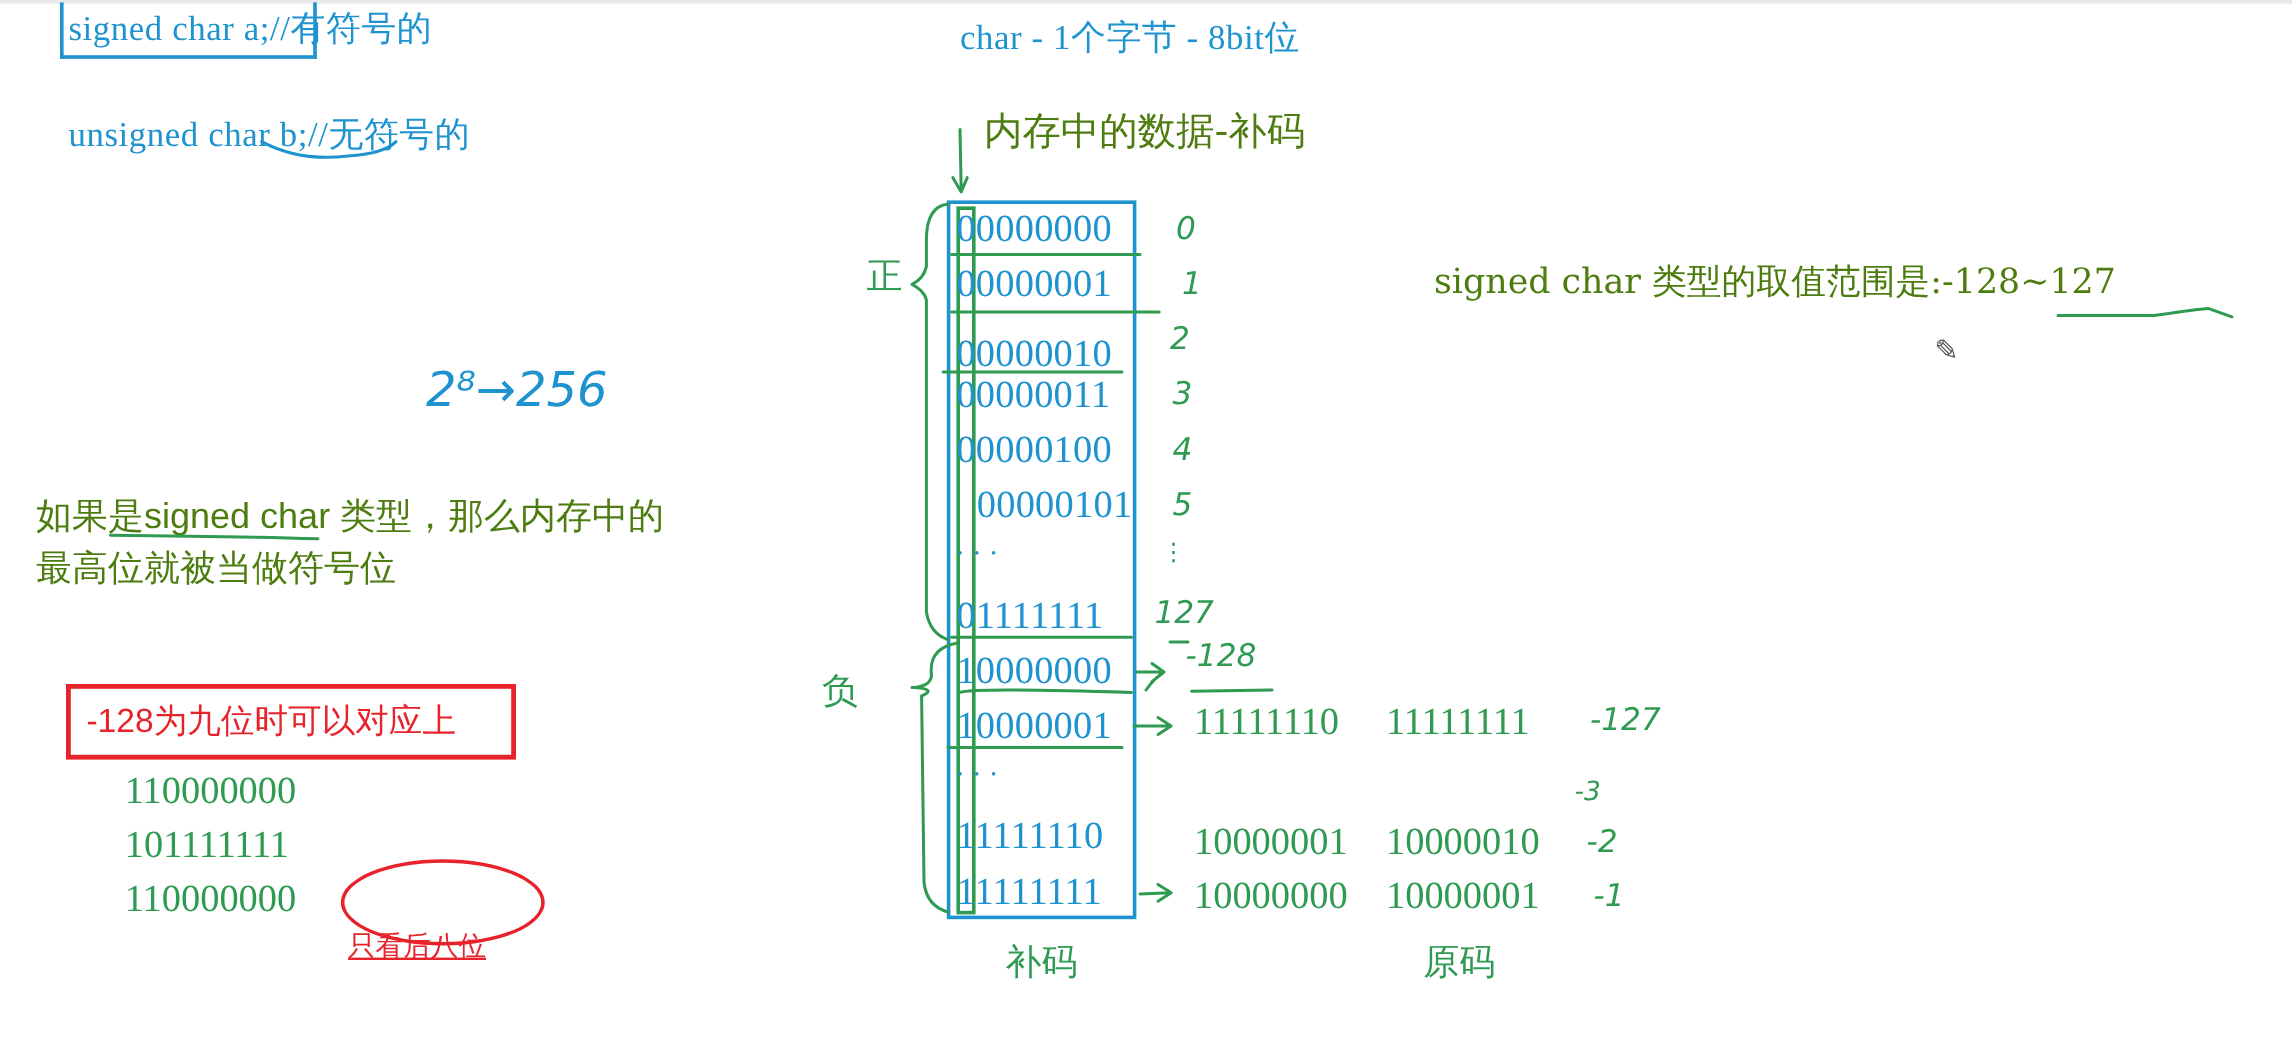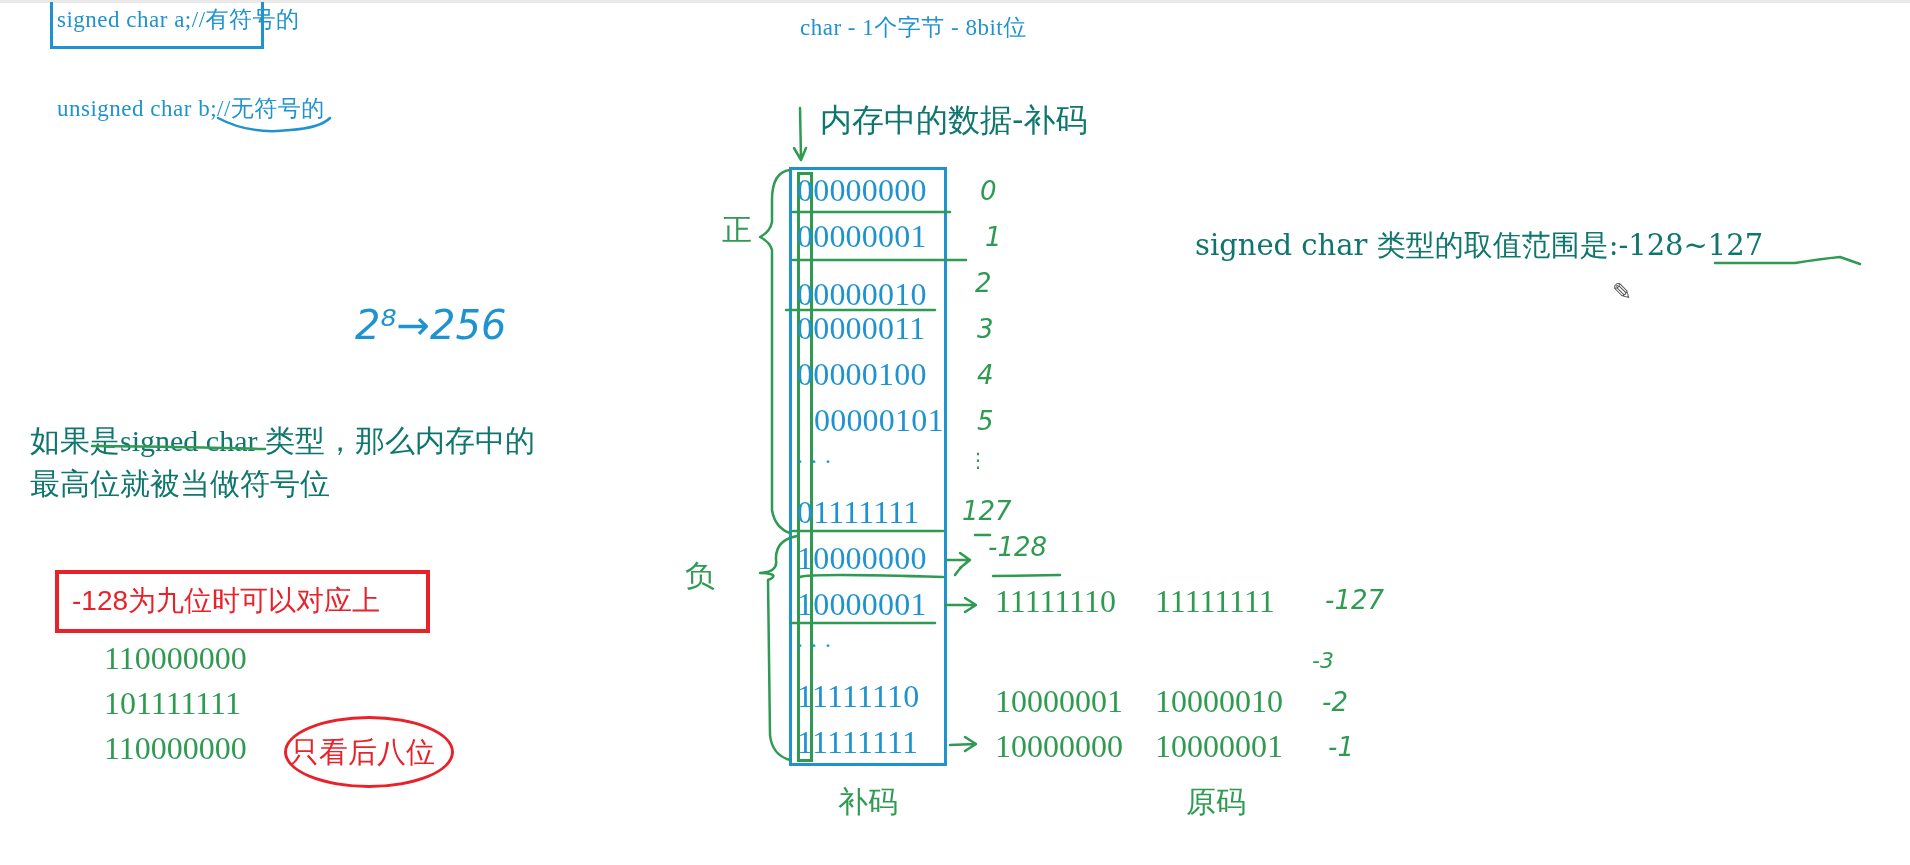--- a/index.html
+++ b/index.html
@@ -1,26 +1,26 @@
 <!DOCTYPE html>
 <html><head>
 <meta charset="utf-8">
 <style>
   html, body { margin:0; padding:0; background:#ffffff; }
   body { width:1910px; height:865px; position:relative; overflow:hidden;
          font-family: "DejaVu Serif", "Liberation Serif", serif; }
   .topbar { position:absolute; left:0; top:0; width:1910px; height:3px; background:#e9e9e9; }
   .abs { position:absolute; white-space:nowrap; }
   .blue { color:#1f93cf; }
-  .green { color:#0f766e;margin-top:11px; }
+  .green { color:#4d7c0f; }
   .red { color:#e8222a; }
   .serif { font-family: "Liberation Serif", "DejaVu Serif", serif; }
   .sans { font-family: "Liberation Sans", "DejaVu Sans", sans-serif; }
 
-  .code-line { font-size:23px; letter-spacing:0.5px;text-align:center; }
+  .code-line { font-size:29px; letter-spacing:0.5px;text-align:center; }
   .signed-box { position:absolute; left:50px; top:2px; width:208px; height:44px;
                 border-left:3px solid #1f93cf; border-right:3px solid #1f93cf; border-bottom:3px solid #1f93cf; }
   .table-box { position:absolute; left:789px; top:167px; width:158px; height:599px;
                border:3px solid #1f93cf; box-sizing:border-box; }
   .sign-col { position:absolute; left:797px; top:172px; width:16px; height:590px;
               border:3px solid #2f9a52; box-sizing:border-box; }
   .bin-row { position:absolute; left:797px; font-size:32px; letter-spacing:0.2px;
              font-family:"Liberation Serif","DejaVu Serif",serif; color:#1f93cf; }
   .hand { position:absolute; color:#2f9a52; font-family:"DejaVu Sans", sans-serif;
           font-style:italic; font-size:26px; }
@@ -43,21 +43,21 @@
 <div class="abs code-line blue serif" style="left:57px; top:4px;">
   <span>signed char</span><span> a;//有符号的</span>
 </div>
 <div class="abs code-line blue serif" style="left:57px; top:93px;">unsigned char b;//无符号的</div>
 
 <div class="abs code-line blue serif" style="left:800px; top:12px;">char - 1个字节 - 8bit位</div>
 <div class="abs green" style="left:820px; top:88px; font-size:32px; font-family:'DejaVu Sans',sans-serif;">内存中的数据-补码</div>
 
 <div class="abs blue" style="left:355px; top:302px; font-size:40px; font-family:'DejaVu Sans',sans-serif; font-style:italic;">2⁸→256</div>
 
-<div class="abs green" style="left:30px; top:410px; font-size:30px; font-family:Liberation Serif, serif;">如果是signed char 类型，那么内存中的</div>
+<div class="abs green" style="left:30px; top:410px; font-size:30px; font-family:Liberation Sans, sans-serif;">如果是signed char 类型，那么内存中的</div>
 <div class="abs green" style="left:30px; top:453px; font-size:30px; font-family:'DejaVu Serif',serif;">最高位就被当做符号位</div>
 
 <div class="abs green" style="left:1195px; top:215px; font-size:29px; font-family:'DejaVu Serif',serif;">signed char 类型的取值范围是:-128~127</div>
 
 <div class="abs" style="left:1612px; top:278px; font-size:24px; color:#555;">✎</div>
 
 <div class="table-box"></div>
 <div class="sign-col"></div>
 
 <div class="bin-row" style="top:172px;">00000000</div>
@@ -100,21 +100,21 @@
 <div class="orig" style="left:995px; top:728px;">10000000</div>
 <div class="orig" style="left:1155px; top:728px;">10000001</div>
 <div class="hand" style="left:1328px; top:732px;">-1</div>
 
 <div class="red-box"></div>
 <div class="abs red sans" style="left:72px; top:582px; font-size:28px;">-128为九位时可以对应上</div>
 <div class="orig" style="left:104px; top:640px;">110000000</div>
 <div class="orig" style="left:104px; top:685px;">101111111</div>
 <div class="orig" style="left:104px; top:730px;">110000000</div>
 <div class="red-oval"></div>
-<div class="abs red sans" style="left:290px; top:733px; font-size:29px;">只看后八位</div>
+<div class="abs red sans" style="left:290px; top:773px; font-size:23px;text-decoration:underline;">只看后八位</div>
 
 <svg class="overlay" width="1910" height="865">
   <g fill="none" stroke="#1f93cf" stroke-width="2.5" stroke-linecap="round">
     <path d="M218 118 Q250 135 290 130 Q320 128 330 118"></path>
   </g>
   <g fill="none" stroke="#2f9a52" stroke-width="2.5" stroke-linecap="round" stroke-linejoin="round">
 
     <path d="M800 108 L801 158 M794 148 L801 160 L806 148"></path>
 
     <path d="M793 212 L950 212"></path>

